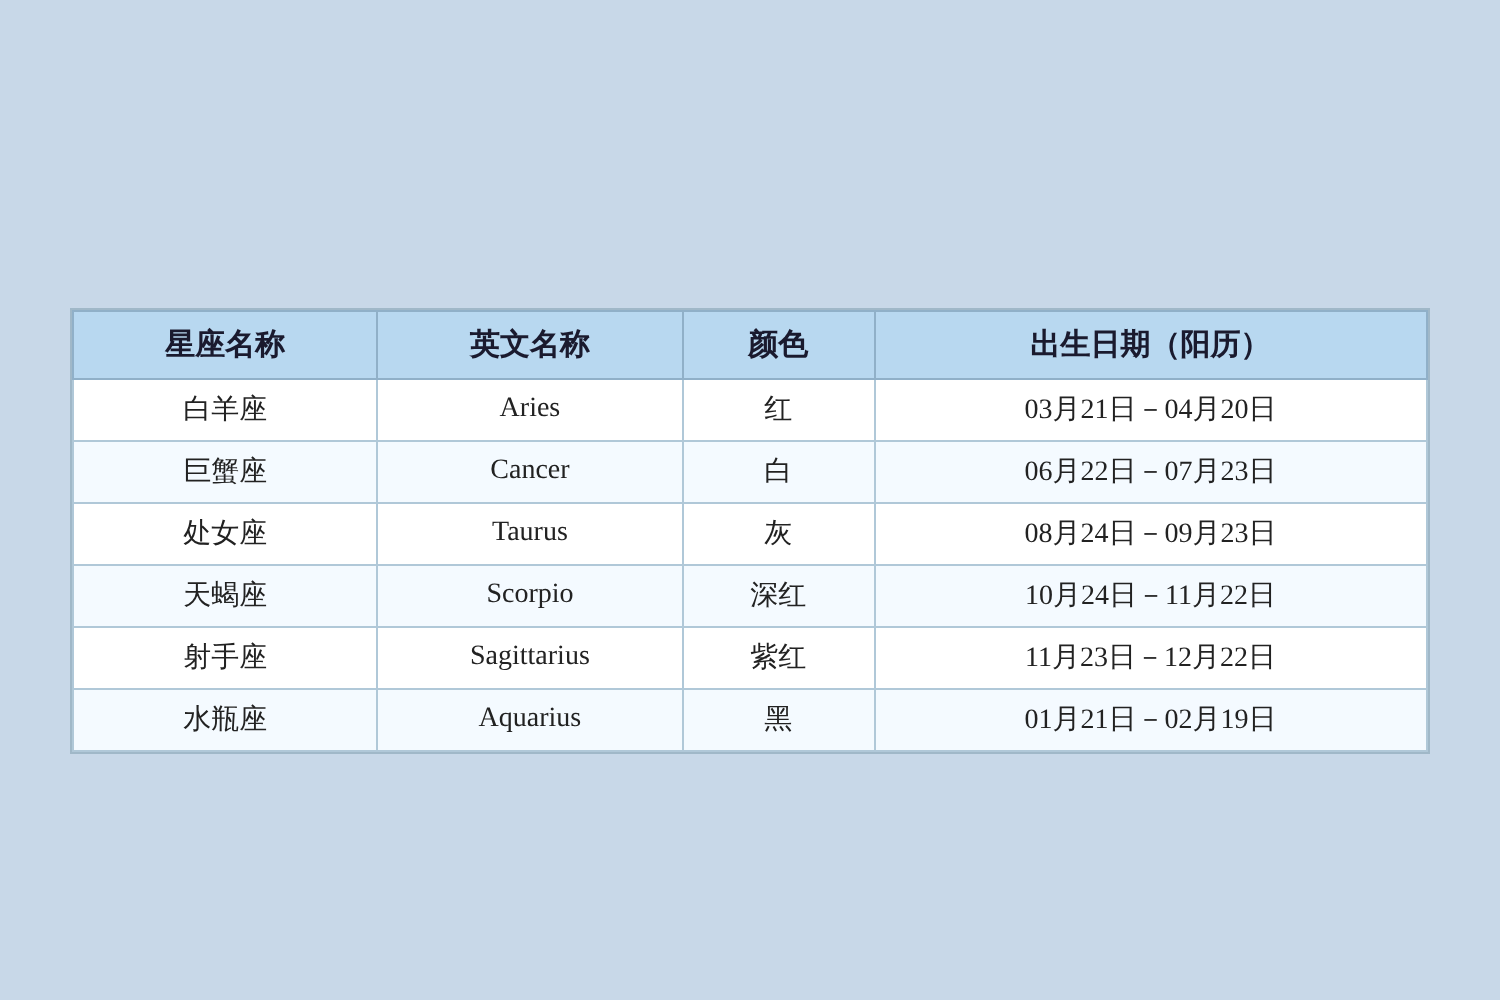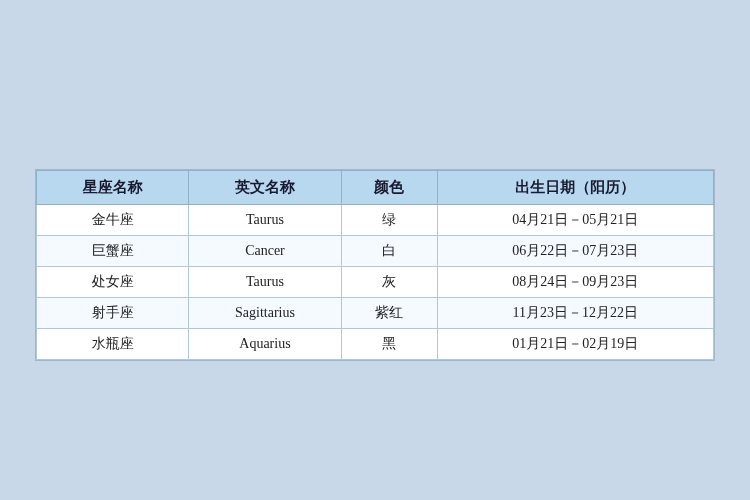--- a/index.html
+++ b/index.html
@@ -58,37 +58,43 @@
   <table>
     <thead>
       <tr>
         <th>星座名称</th>
         <th>英文名称</th>
         <th>颜色</th>
         <th>出生日期（阳历）</th>
       </tr>
     </thead>
     <tbody id="table-body">
-        <tr>
-          <td>金牛座</td>
-          <td class="english">Taurus</td>
-          <td>绿</td>
-          <td>04月21日－05月21日</td>
+    <tr>
+          <td>白羊座</td>
+          <td class="english">Aries</td>
+          <td>红</td>
+          <td>03月21日－04月20日</td>
         </tr>
         <tr>
           <td>巨蟹座</td>
           <td class="english">Cancer</td>
           <td>白</td>
           <td>06月22日－07月23日</td>
         </tr>
         <tr>
           <td>处女座</td>
           <td class="english">Taurus</td>
           <td>灰</td>
           <td>08月24日－09月23日</td>
+        </tr>
+        <tr>
+          <td>天蝎座</td>
+          <td class="english">Scorpio</td>
+          <td>深红</td>
+          <td>10月24日－11月22日</td>
         </tr>
         <tr>
           <td>射手座</td>
           <td class="english">Sagittarius</td>
           <td>紫红</td>
           <td>11月23日－12月22日</td>
         </tr>
         <tr>
           <td>水瓶座</td>
           <td class="english">Aquarius</td>

